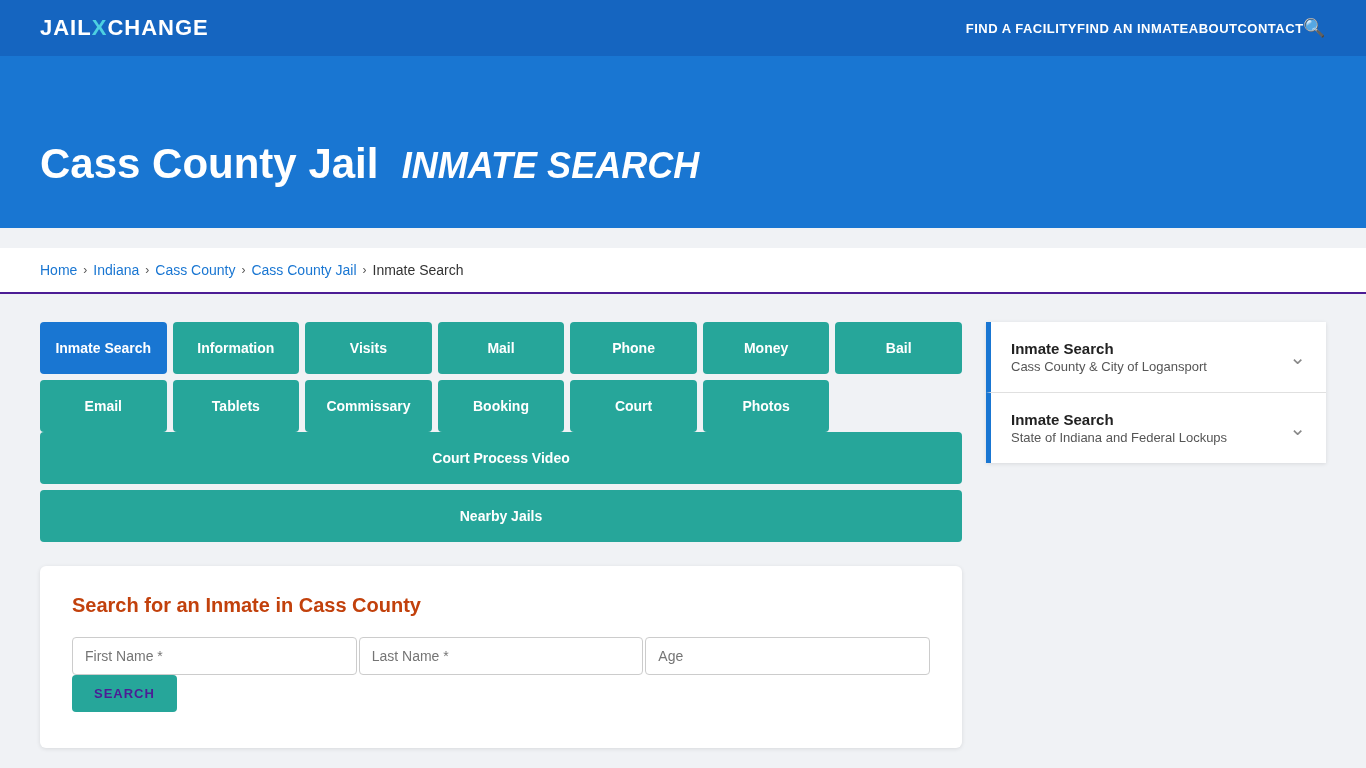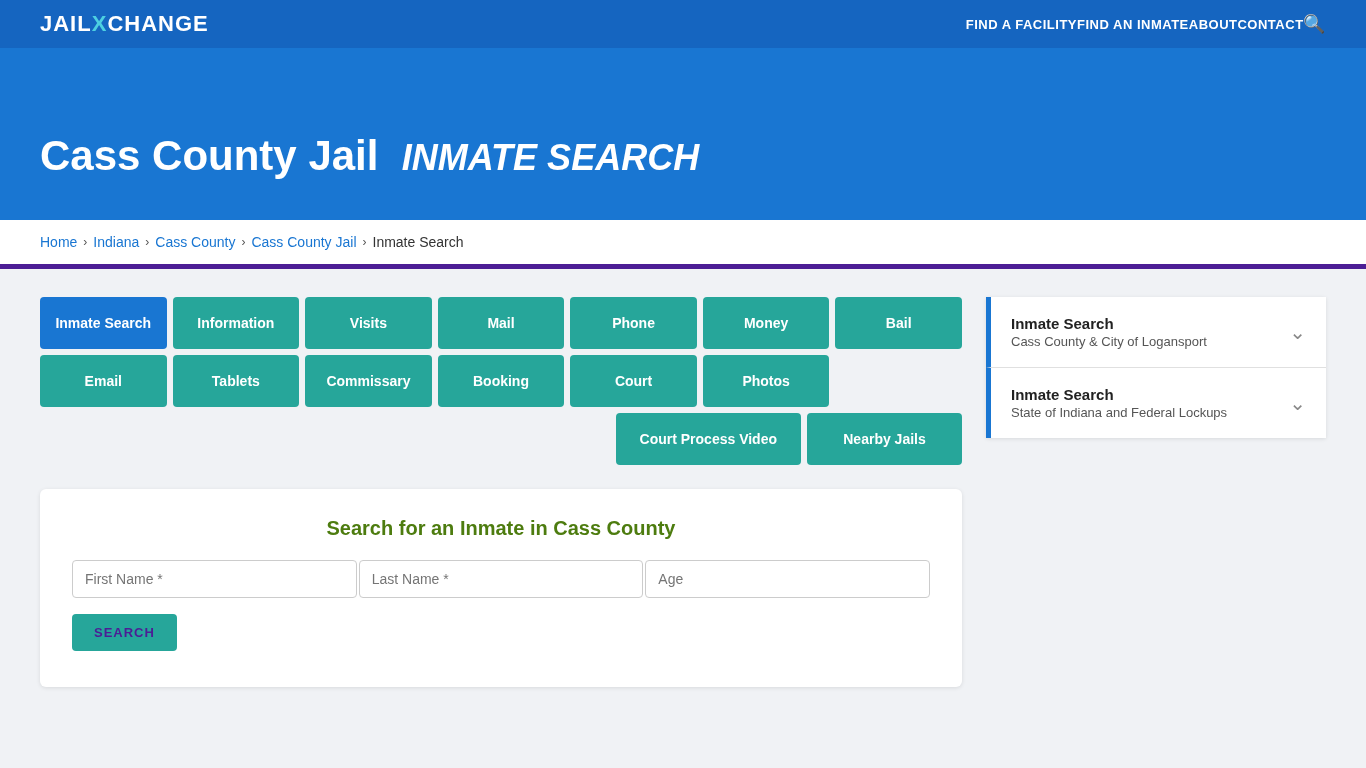--- a/index.html
+++ b/index.html
@@ -2,21 +2,21 @@
 <html><head>
   <meta charset="utf-8">
   <style>
     * { box-sizing: border-box; margin: 0; padding: 0; }
     body { font-family: Arial, Helvetica, sans-serif; background: #f0f2f5; color: #333; }
 
     
     .header {
       background: #1565c0;
       padding: 0 40px;
-      height: 48px;
+      height: 56px;
       display: flex;
       align-items: center;
       justify-content: space-between;
     }
     .logo {
       display: flex;
       align-items: center;
       font-size: 22px;
       font-weight: 900;
       letter-spacing: 1px;
@@ -62,21 +62,22 @@
       font-style: italic;
       font-weight: 700;
       font-size: 36px;
       text-transform: uppercase;
     }
 
     
     .breadcrumb-bar {
       background: #fff;
       padding: 14px 40px;
-      border-bottom: 5px solid #4c1d95;
+      border-bottom: 2px solid #4c1d95;
+      margin-top: 20px;
     }
     .breadcrumb {
       display: flex;
       align-items: center;
       gap: 6px;
       font-size: 14px;
     }
     .breadcrumb a {
       color: #1976d2;
       text-decoration: none;
@@ -109,27 +110,28 @@
     .tabs-grid {
       display: grid;
       grid-template-columns: repeat(7, 1fr);
       gap: 6px;
       margin-bottom: 6px;
     }
     .tabs-grid-row2 {
       display: grid;
       grid-template-columns: repeat(7, 1fr);
       gap: 6px;
-      margin-bottom: 6px;
+      margin-bottom: 0;
     }
     .tabs-grid-row3 {
       display: flex;
-      justify-content: flex-end;
+      justify-content: flex-start;
       gap: 6px;
       margin-bottom: 24px;
+      flex-direction: column;
     }
     .tab-btn {
       padding: 18px 8px;
       text-align: center;
       font-size: 14px;
       font-weight: 600;
       cursor: pointer;
       border: none;
       border-radius: 4px;
       color: #fff;
@@ -145,29 +147,28 @@
     
     .search-card {
       background: #fff;
       border-radius: 6px;
       padding: 28px 32px 36px;
       box-shadow: 0 1px 4px rgba(0,0,0,0.1);
     }
     .search-card h2 {
       font-size: 20px;
       font-weight: 700;
-      text-align: center;
+      text-align: left;
       margin-bottom: 20px;
-      color: #4d7c0f;
+      color: #c2410c;
     }
     .search-fields {
       display: flex;
       gap: 2px;
       flex-wrap: wrap;
-      margin-bottom: 16px;
     }
     .search-fields input, .search-fields select {
       flex: 1;
       min-width: 100px;
       padding: 10px 12px;
       border: 1px solid #ccc;
       border-radius: 4px;
       font-size: 14px;
       color: #555;
       background: #fff;

